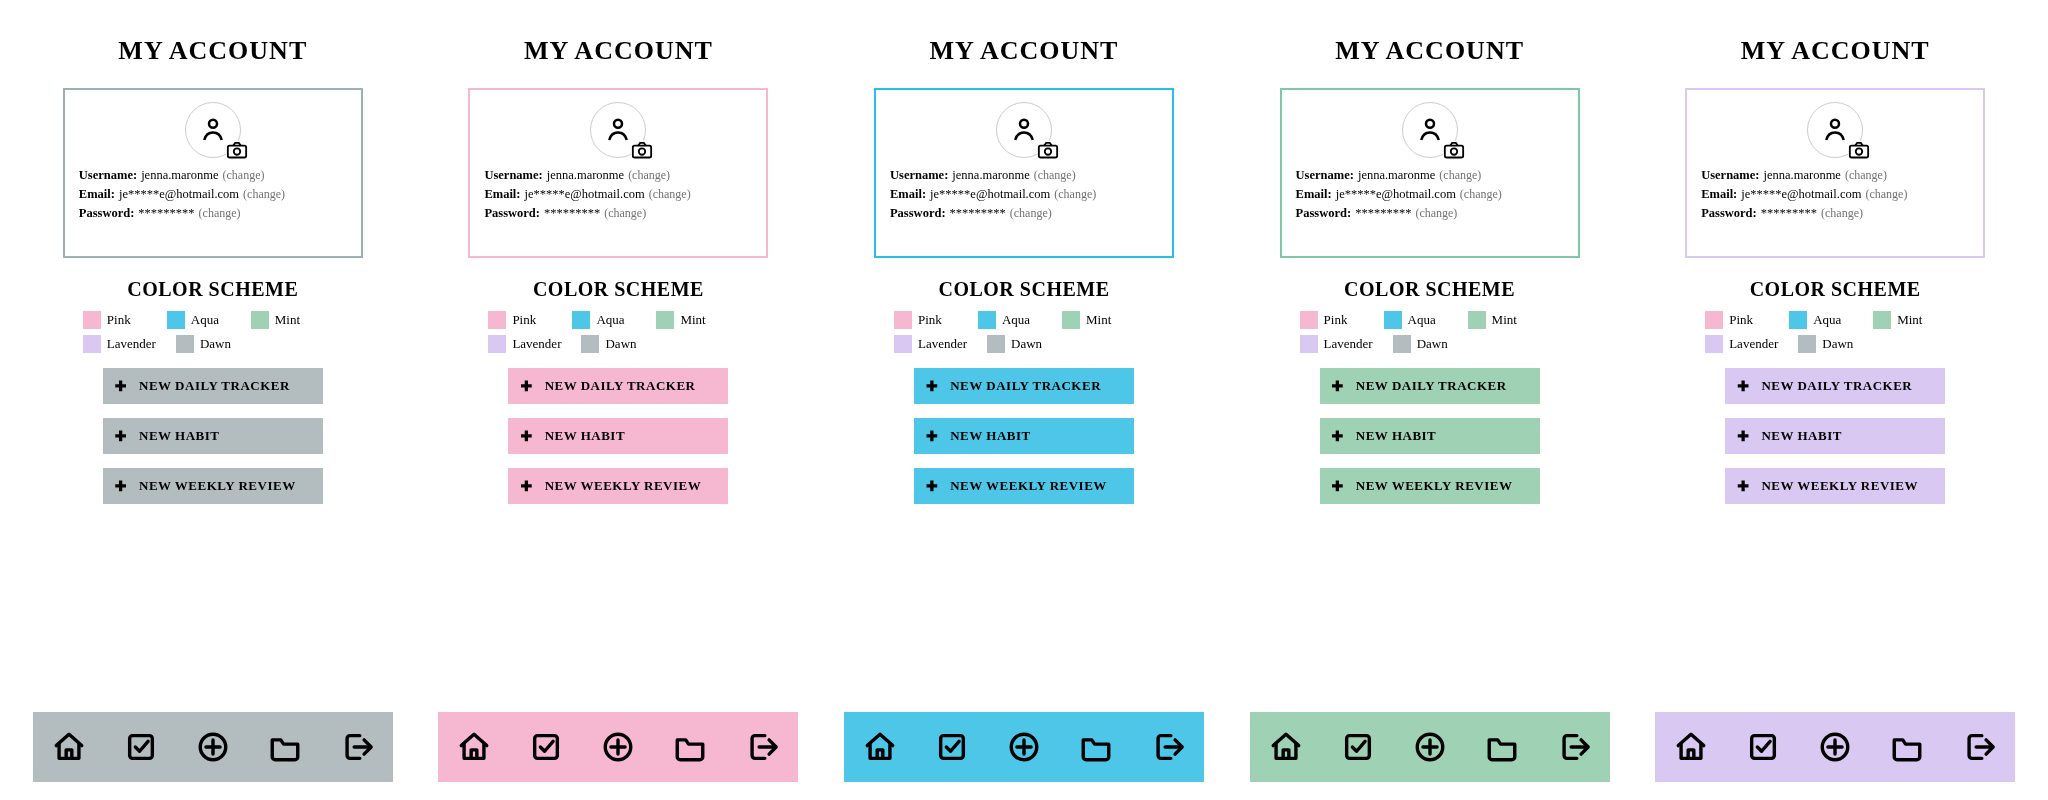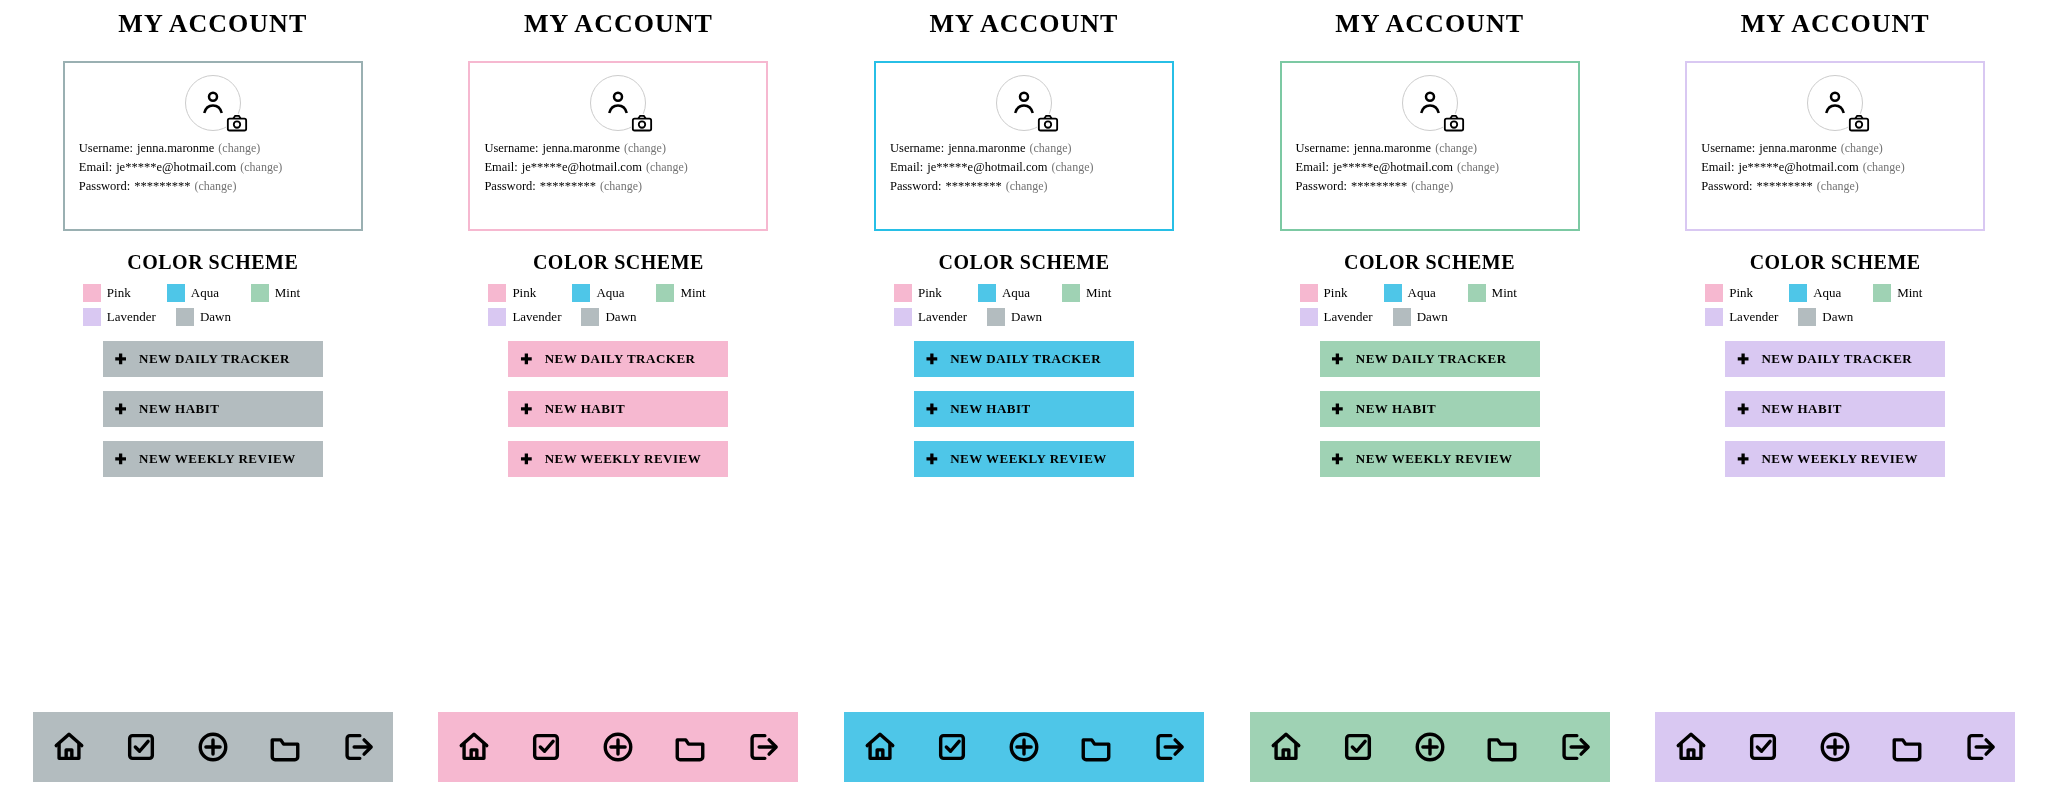--- a/index.html
+++ b/index.html
@@ -10,21 +10,21 @@
     font-family: Georgia, 'Times New Roman', serif;
     display: flex;
     justify-content: space-around;
     padding: 0 10px;
   }
   .panel {
     width: 380px;
     display: flex;
     flex-direction: column;
     align-items: center;
-    padding-top: 9px;
+    padding-top: 36px;
   }
   .title {
     font-size: 26px;
     font-weight: bold;
     letter-spacing: 1px;
     margin-bottom: 22px;
   }
   .card {
     width: 300px;
     height: 170px;
@@ -59,21 +59,21 @@
     background: #fff;
   }
   .field-row {
     font-size: 12.5px;
     margin: 4px 0;
     display: flex;
     flex-wrap: wrap;
     gap: 4px;
     align-items: baseline;
   }
-  .field-label { font-weight: normal; }
+  .field-label { font-weight: bold; }
   .field-value {}
   .change-link { color: #737373; font-size: 12px; }
   .subtitle {
     font-size: 20px;
     font-weight: bold;
     letter-spacing: 0.5px;
     margin-bottom: 10px;
     text-align: right;
   }
   .swatches {

